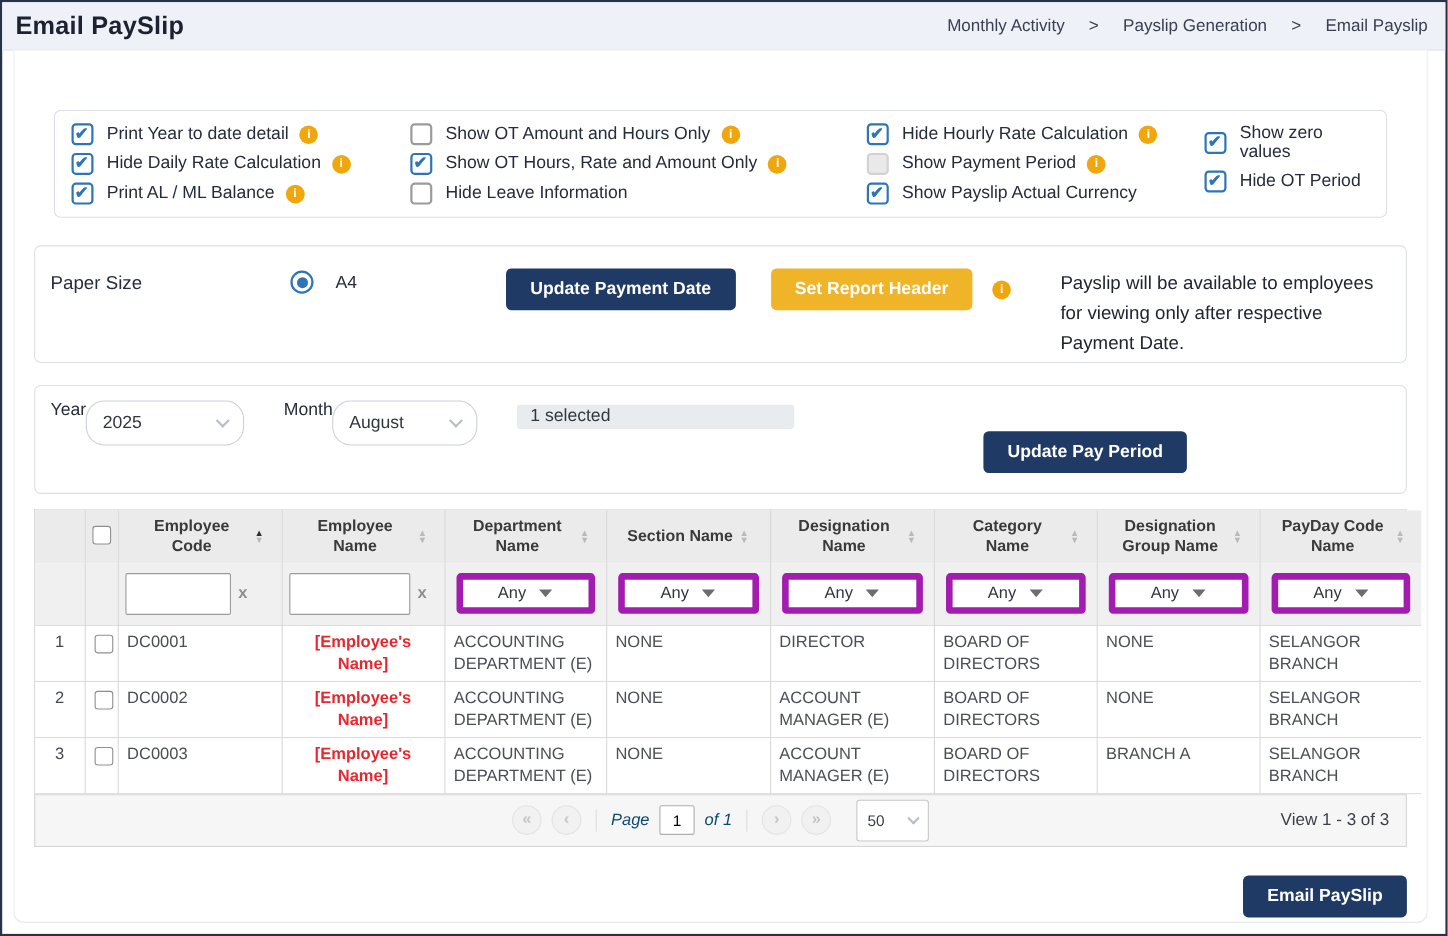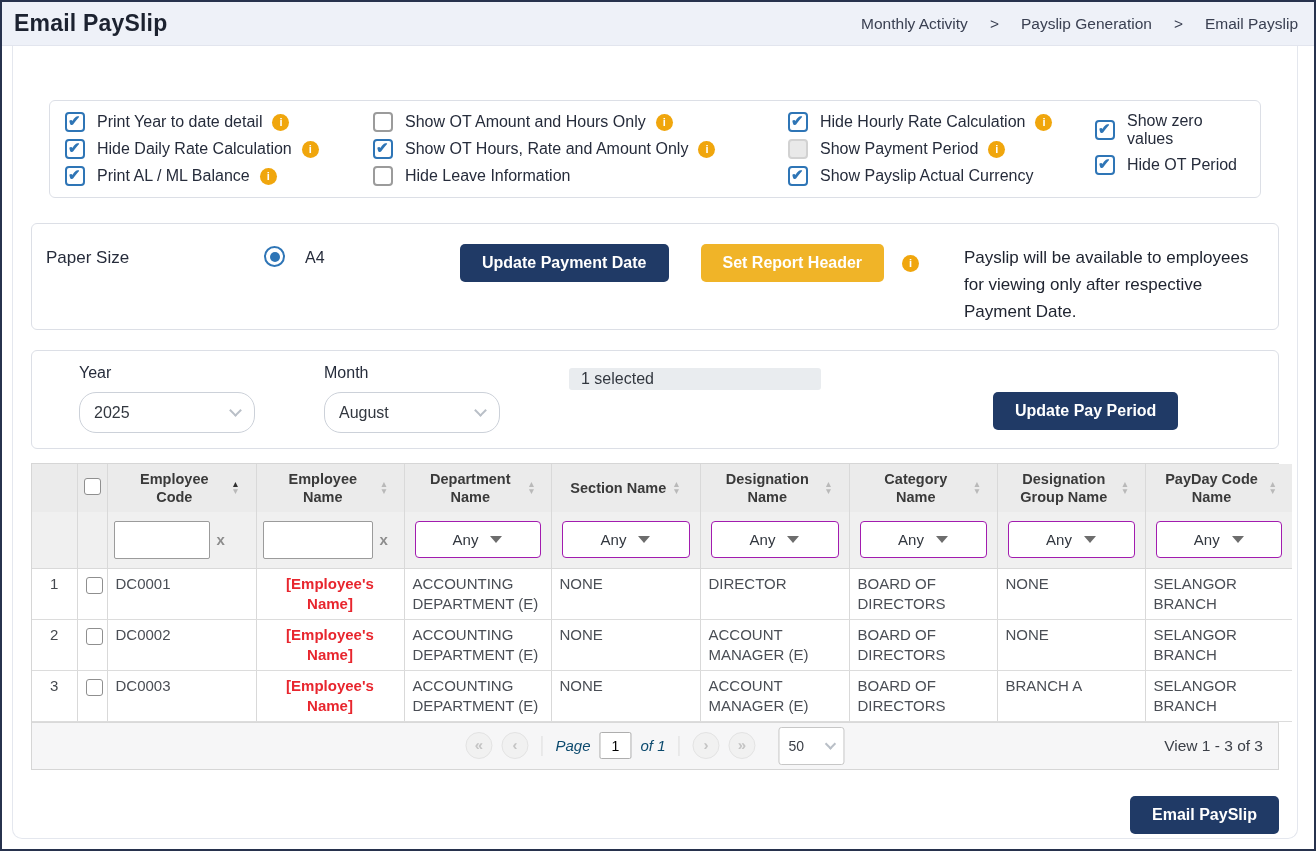--- a/index.html
+++ b/index.html
@@ -99,21 +99,21 @@
     font-size:17px; line-height:27px; color:#202531;
   }
 
   
   .period-card{
     margin:20px 18px 0 18px;
     height:99px;
     padding:13px 14px;
     display:flex; align-items:flex-start;
   }
-  .field{ display:flex; flex-direction:column;margin-left:33px; }
+  .field{ display:flex; flex-direction:row; }
   .field .flabel{ font-size:16px; color:#262c3b; margin-bottom:10px; }
   .select{
     width:176px; height:41px;
     border:1px solid #ccd1d9; border-radius:17px; background:#fff;
     display:flex; align-items:center; justify-content:space-between;
     padding:0 14px; font-size:16px; color:#32373f;
   }
   .chev{
     width:9px; height:9px;
     border-right:2px solid #b9bfc7; border-bottom:2px solid #b9bfc7;
@@ -147,21 +147,21 @@
   .sort-asc .arr-up{ color:#2f2f2f; }
   tr.filter-row td{ background:#f0f0f0; height:56px; padding:0 6px; vertical-align:middle; border-bottom:1px solid #d9d9d9;}
   .finput-wrap{ display:flex; align-items:center; gap:7px; }
   .finput{
     width:96px; height:38px; border:1px solid #9b9b9b; border-radius:2px;
     background:#fff; font-size:15px; padding:0 6px;
     font-family:"Liberation Sans", sans-serif;
   }
   .fclear{ font-size:15px; font-weight:bold; color:#8d8d8d; cursor:pointer; }
   .fsel{
-    height:37px; background:#fff; border:1px solid #a21caf; border-radius:4px;
+    height:37px; background:#fff; border:6px solid #a21caf; border-radius:4px;
     display:flex; align-items:center; justify-content:center; gap:12px;
     font-size:15px; color:#32373f; margin:8px 4px; position:relative; cursor:pointer;
   }
   .fsel .tri{
     width:0; height:0; border-left:6px solid transparent; border-right:6px solid transparent;
     border-top:7px solid #6d6d6d;
   }
   tbody td{
     background:#fff; font-size:15px; color:#4a4e55;
     padding:5px 8px; vertical-align:top; height:42px;

